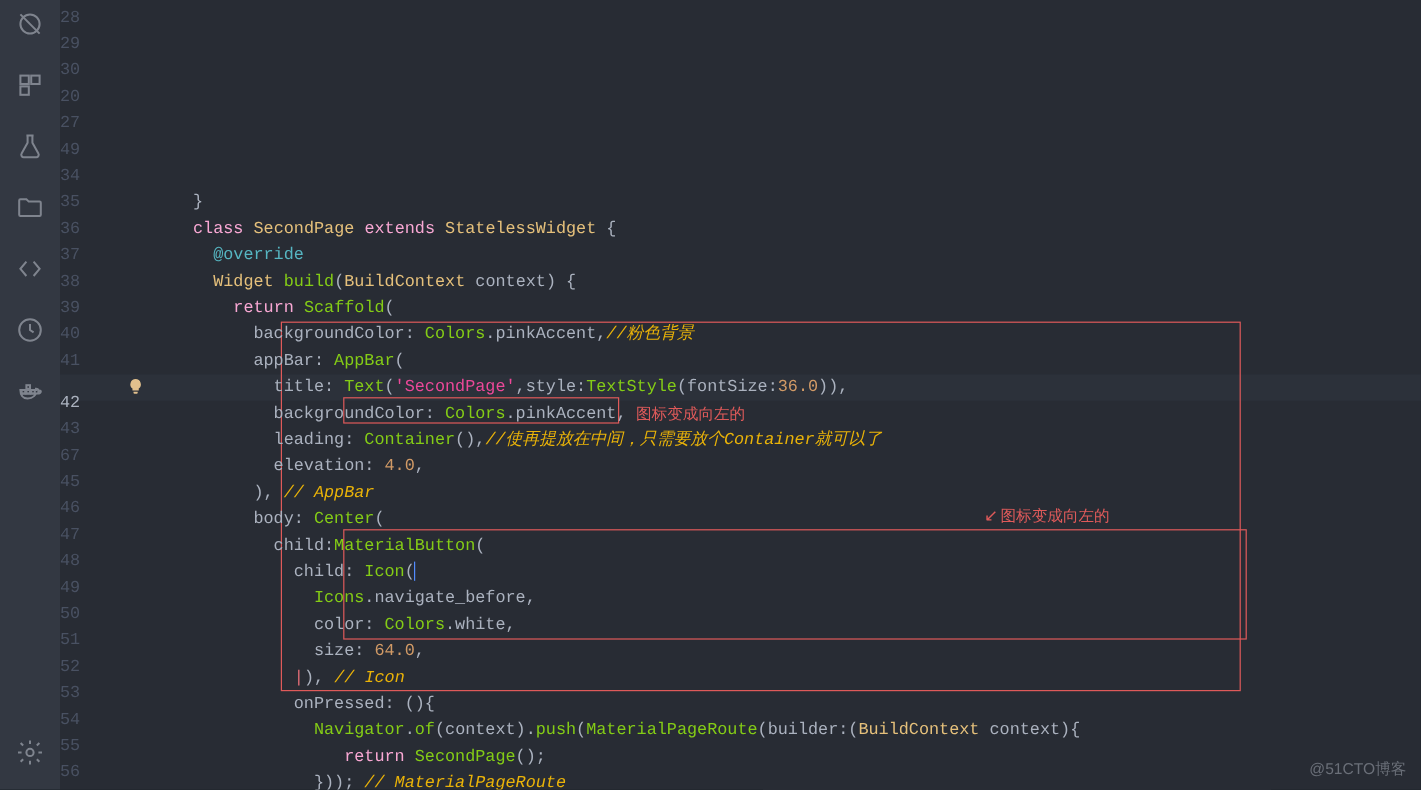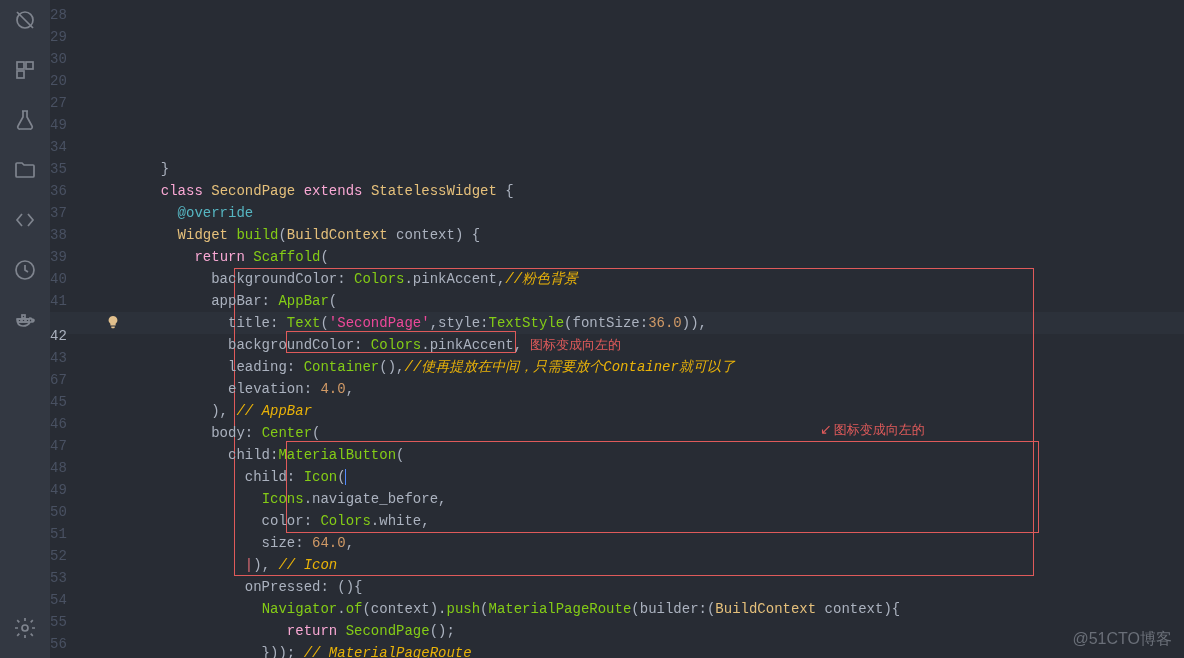--- a/index.html
+++ b/index.html
@@ -47,21 +47,21 @@
 .box { position:absolute; border:1px solid #df5a5a; }
 .box1 { left:128px; top:calc(4px + 22px*12); width:800px; height:calc(22px*14); }
 .box2 { left:180px; top:calc(4px + 22px*15 - 3px); width:230px; height:22px; }
 .box3 { left:180px; top:calc(4px + 22px*20 - 3px); width:753px; height:calc(22px*4 + 4px); }
 .annot { position:absolute; color:#df5a5a; font-family:"Microsoft YaHei",sans-serif; font-size:13px; }
 .annot1 { left:424px; top:calc(4px + 22px*15);font-family:Liberation Serif, serif; }
 .annot2 { left:714px; top:calc(4px + 22px*19 - 4px); }
 .annot2 .arrow { font-size:14px; margin-right:2px; }
 .watermark {
   position:absolute; right:12px; bottom:8px; color:#6a6f78;
-  font-family:"Microsoft YaHei",sans-serif; font-size:16px;
+  font-family:"Microsoft YaHei",sans-serif; font-size:13px;
 }
 .caret { border-left:1px solid #528bff; display:inline-block; height:16px; vertical-align:middle; margin-left:-1px; }
 </style>
 </head>
 <body>
 
 <div class="activity-bar">
   <span><svg class="abicon" viewBox="0 0 24 24">
         <circle cx="12" cy="12" r="8"></circle>
         <line x1="4" y1="4" x2="20" y2="20"></line>

